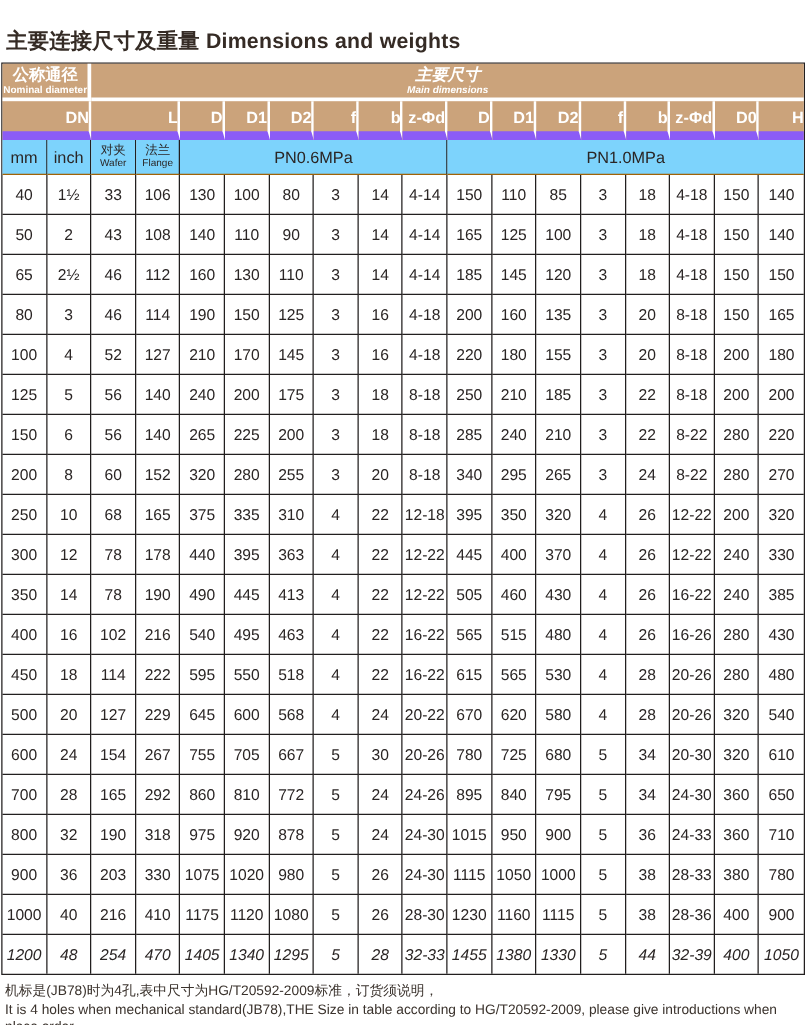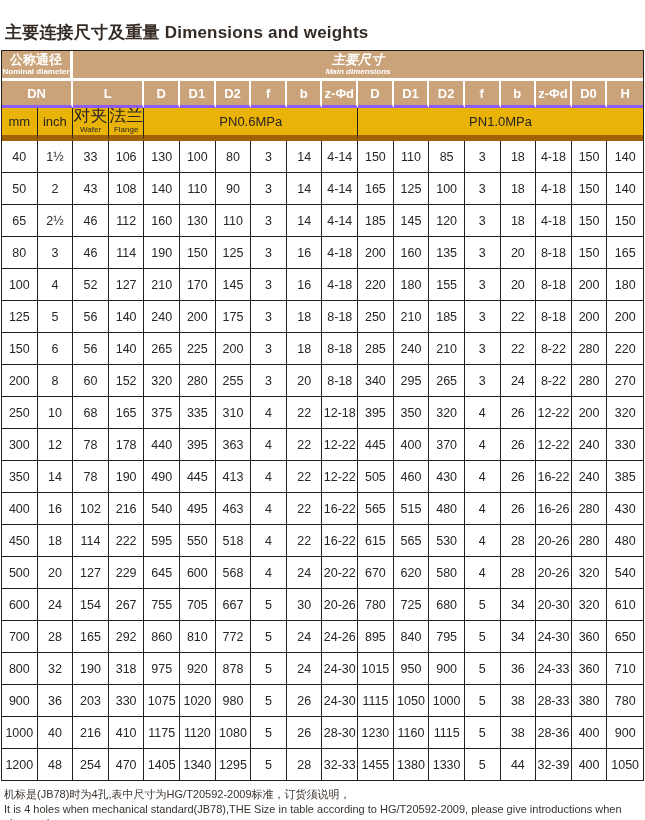--- a/index.html
+++ b/index.html
@@ -23,43 +23,43 @@
     border-right:3px solid #ffffff; border-bottom:3px solid #ffffff;
     height:27px;
     margin-left:37px;
   }
   tr.h1 th:last-child { border-right:none;font-style:italic; }
   .gh-zh { font-size:13px; font-weight:bold; line-height:1.15; }
   .gh-en { font-size:8px;  font-weight:bold; line-height:1.1; }
 
   tr.h2 th {
     background:#cba37b; color:#ffffff;
-    border-right:2px solid #ffffff; border-bottom:3px solid #8b5cf6;
-    font-size:13px; font-weight:bold; height:24px;
+    border-right:2px solid #ffffff; border-bottom:7px solid #8b5cf6;
+    font-size:13px; font-weight:bold; height:24px;text-align:right;
   }
   tr.h2 th:last-child { border-right:none; }
 
   
   tr.h3 th {
-    background:#eab308; color:#2a2524;
-    border-right:1px solid #221f1f; border-bottom:6px solid #a16207;
+    background:#7dd3fc; color:#2a2524;
+    border-right:1px solid #221f1f; border-bottom:1px solid #a16207;
     font-weight:normal; font-size:13px; height:27px;
   }
   tr.h3 th:last-child { border-right:none; }
-  .sub-zh { font-size:17px; line-height:1.05;font-family:Liberation Mono, monospace; }
+  .sub-zh { font-size:10px; line-height:1.05; }
   .sub-en { font-size:8px;  line-height:1.05; }
   .pn { font-size:12.5px; font-weight:600; }
 
   
   tbody td {
     border-right:1px solid #221f1f; border-bottom:1px solid #221f1f;
     font-size:12.5px; color:#2a2524; height:31px;
   }
   tbody td:last-child { border-right:none; }
-  tbody tr:last-child td { border-bottom:none; }
+  tbody tr:last-child td { border-bottom:none;font-style:italic; }
 
   .notes { padding:6px 4px 0 4px; font-size:11px; color:#3a322c; line-height:1.33; }
 </style>
 </head>
 <body>
 
 <div class="title">
   <span>主要连接尺寸及重量</span>
   <span>Dimensions and weights</span>
 </div>

